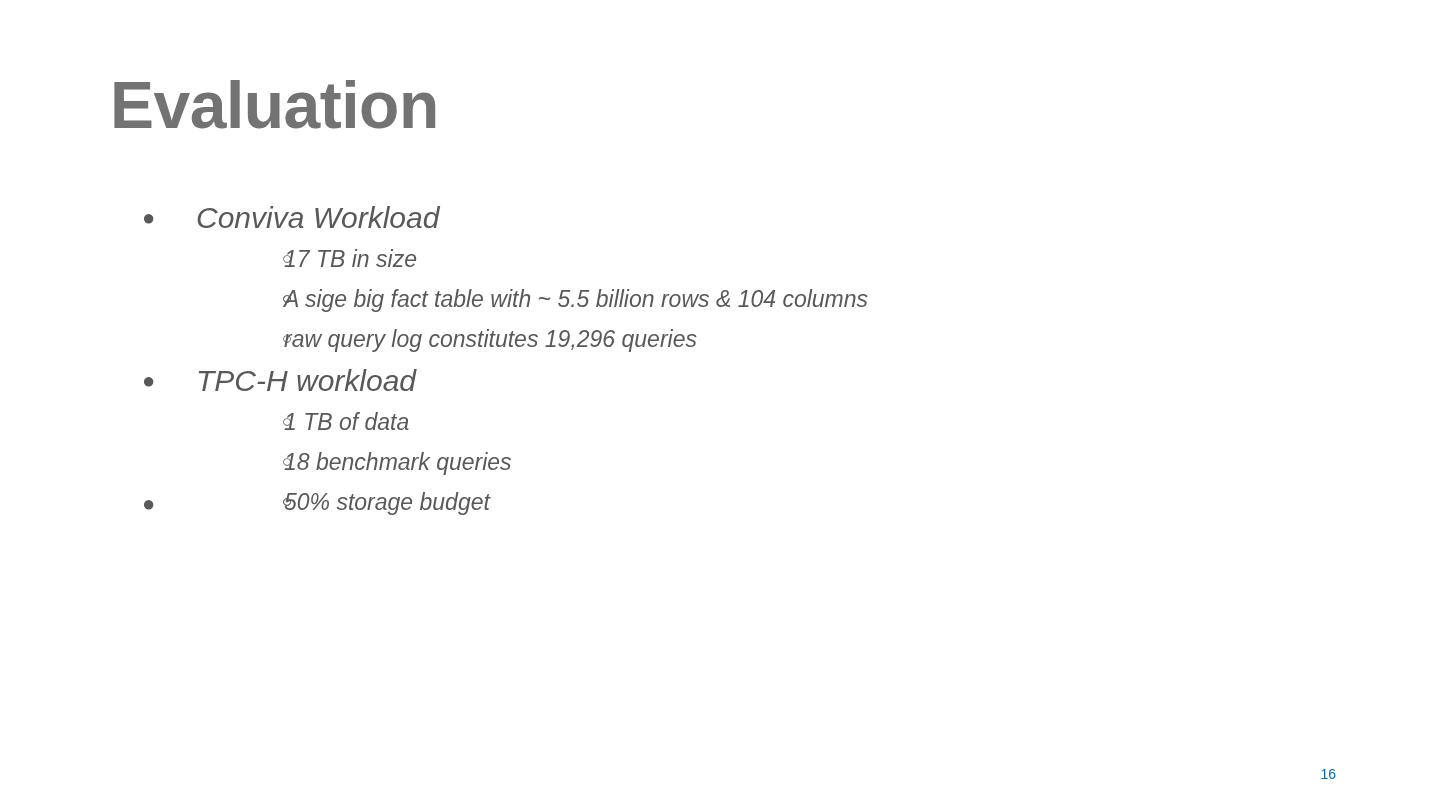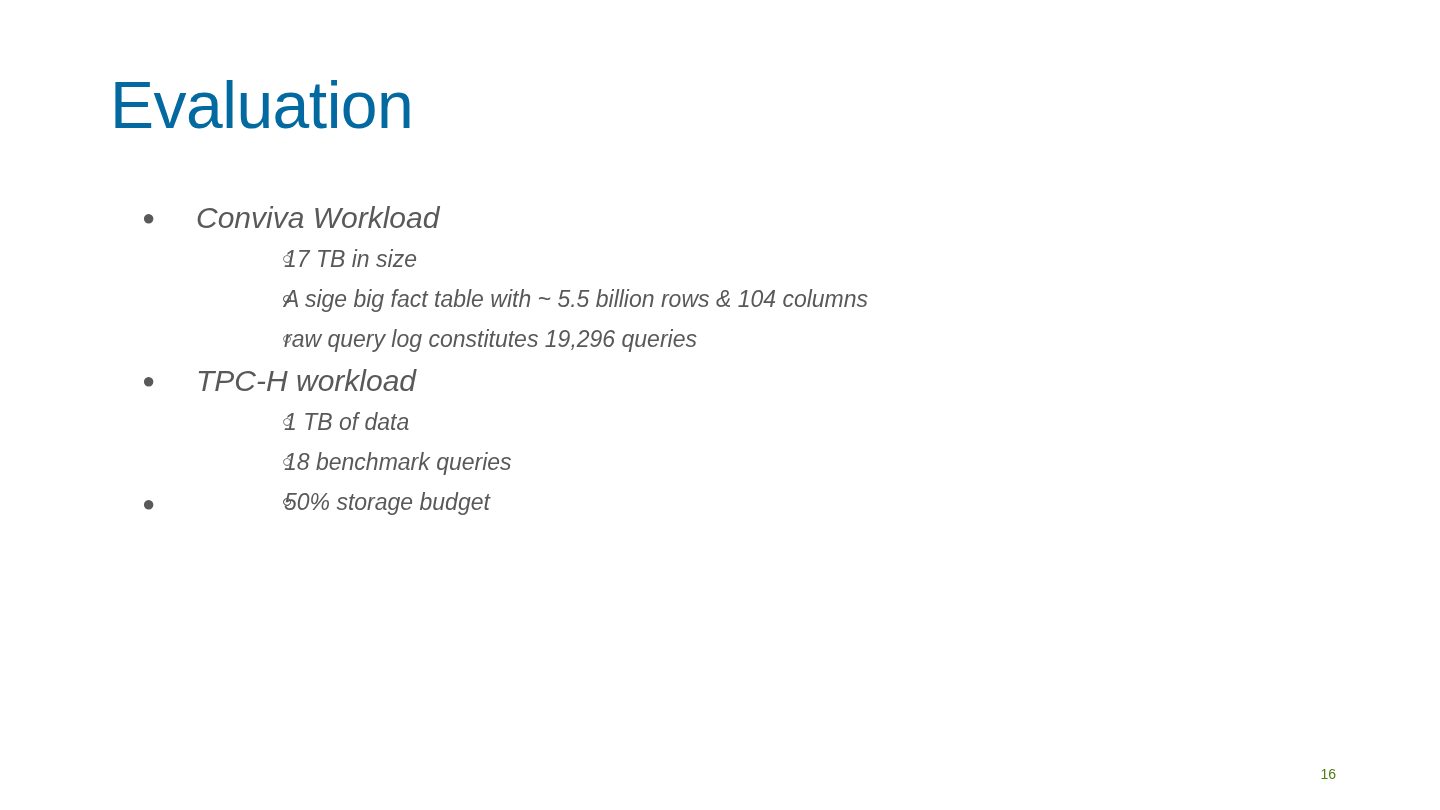--- a/index.html
+++ b/index.html
@@ -18,22 +18,22 @@
     width: 1440px;
     height: 810px;
     background: #ffffff;
   }
   .slide-title {
     position: absolute;
     left: 110px;
     top: 68px;
     font-size: 66px;
     line-height: 1.15;
-    font-weight: 400;
-    color: #0369a1;
+    font-weight: 700;
+    color: #737373;
     letter-spacing: -0.5px;
   }
   .body-list {
     position: absolute;
     left: 128px;
     top: 196px;
     width: 1200px;
   }
   ul.level1 {
     list-style: none;
@@ -81,21 +81,21 @@
     font-style: italic;
   }
   .sub-wrap {
     margin-left: -68px;
   }
   .page-number {
     position: absolute;
     right: 104px;
     bottom: 28px;
     font-size: 14px;
-    color: #4d7c0f;
+    color: #0369a1;
     font-family: "Liberation Sans", sans-serif;
     margin-left: 20px;
   }
 </style>
 </head>
 <body>
 
 <div class="slide">
 
   <div class="slide-title">Evaluation</div>

